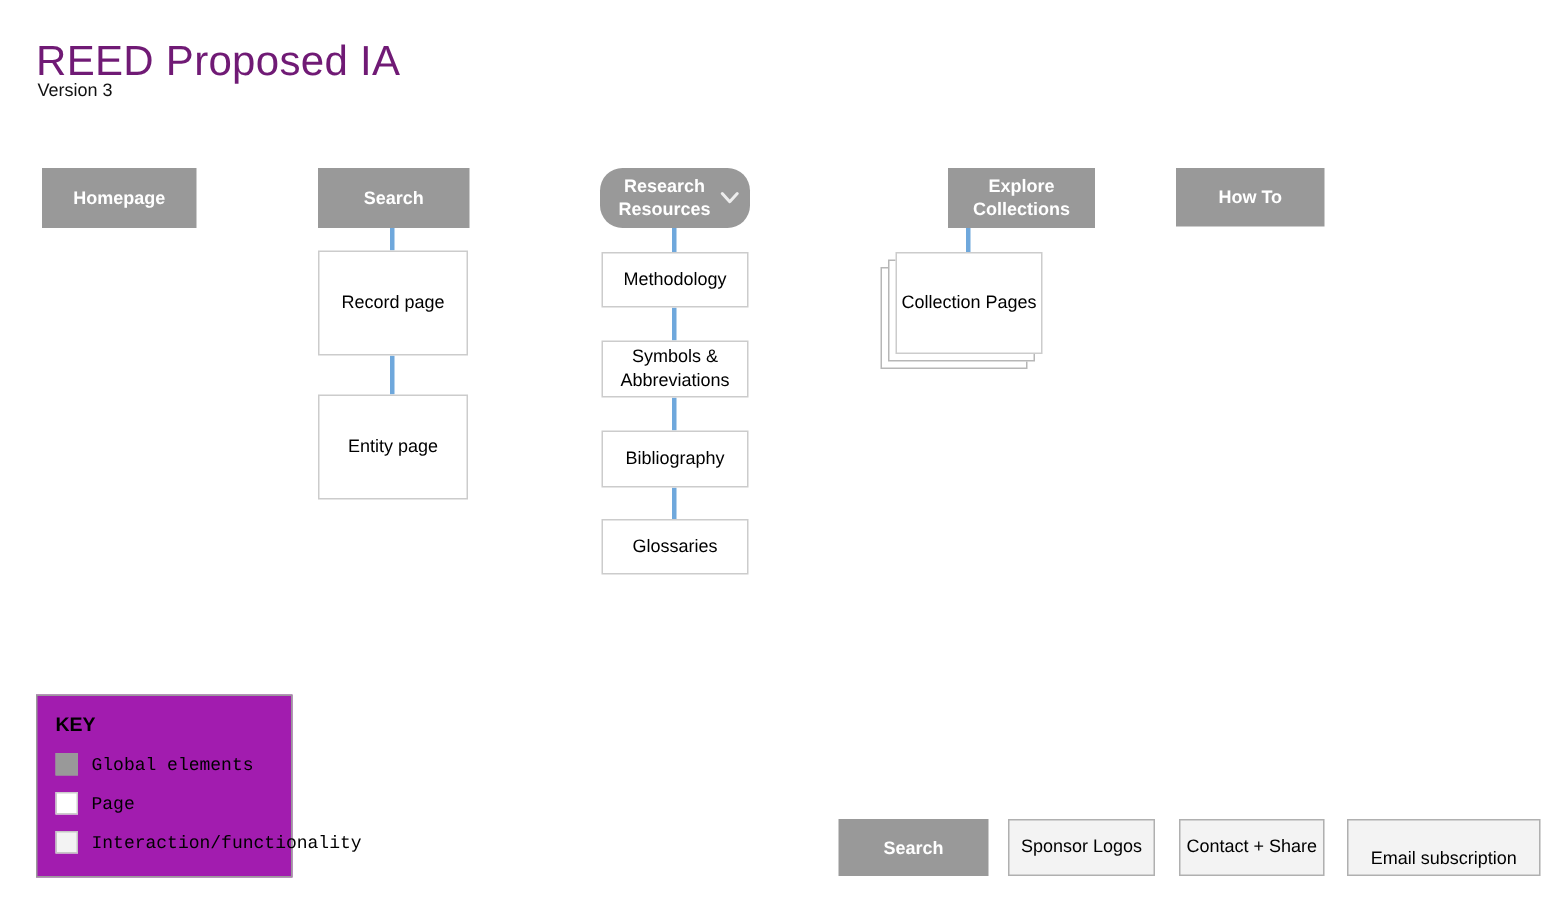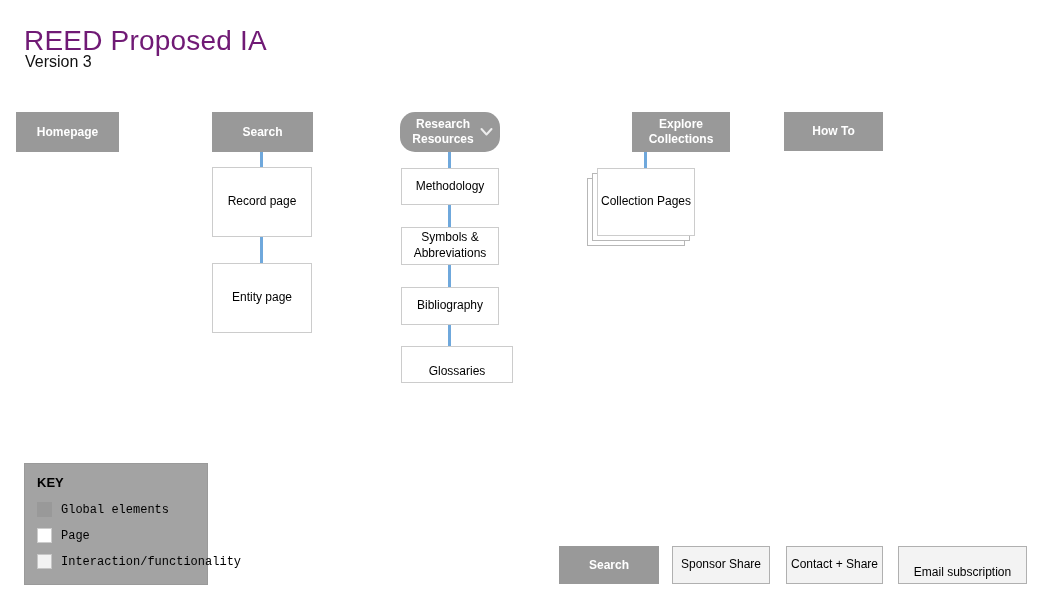--- a/index.html
+++ b/index.html
@@ -9,21 +9,21 @@
     background:#ffffff;
     font-family:"Liberation Sans", sans-serif;
     overflow:hidden;
   }
   .page-title{
     position:absolute;left:24px;top:25px;
     font-size:28px;color:#701a75;letter-spacing:0.2px;
   }
   .version{
     position:absolute;left:25px;top:53px;
-    font-size:16px;color:#111;
+    font-size:12px;color:#111;
   }
   .gray-box{
     position:absolute;
     background:#999999;
     color:#ffffff;
     font-size:12px;font-weight:bold;
     display:flex;align-items:center;justify-content:center;
     text-align:center;line-height:1.25;
     box-sizing:border-box;
   }
@@ -62,23 +62,23 @@
   }
   .rr-label{padding-right:14px;}
   .stack-back{
     position:absolute;
     background:#ffffff;
     border:1px solid #b7b7b7;
     box-sizing:border-box;
   }
   .key-box{
     position:absolute;left:24px;top:463px;
-    width:184px;height:122px;
+    width:171px;height:122px;
     border:1px solid #9a9a9a;
-    background:#a3a3a3;
+    background:#a21caf;
     box-sizing:border-box;
   }
   .key-title{
     position:absolute;left:12px;top:11px;
     font-size:13px;font-weight:bold;color:#000;
   }
   .key-item{
     position:absolute;left:12px;
     display:flex;align-items:flex-end;gap:9px;font-family:Liberation Mono, monospace;
   }
@@ -91,21 +91,21 @@
   .key-item .lbl{font-size:12px;color:#000;}
 </style>
 </head>
 <body>
 
 <div id="canvas">
 
   <div class="page-title">REED Proposed IA</div>
   <div class="version">Version 3</div>
 
-  <div class="gray-box" style="left:16px;top:112px;width:103px;height:40px;">
+  <div class="gray-box" style="left:28px;top:112px;width:103px;height:40px;">
     <span>Homepage</span>
   </div>
 
   <div class="gray-box" style="left:212px;top:112px;width:101px;height:40px;">
     <span>Search</span>
   </div>
 
   <div class="gray-box" style="left:400px;top:112px;width:100px;height:40px;border-radius:15px;">
     <span class="rr-label">Research Resources</span>
     <svg class="chevron" viewBox="0 0 13 9">
@@ -138,21 +138,21 @@
 
   <div class="page-box" style="left:401px;top:168px;width:98px;height:37px;">
     <span>Methodology</span>
   </div>
   <div class="page-box" style="left:401px;top:227px;width:98px;height:38px;">
     <span>Symbols &amp; Abbreviations</span>
   </div>
   <div class="page-box" style="left:401px;top:287px;width:98px;height:38px;">
     <span>Bibliography</span>
   </div>
-  <div class="page-box" style="left:401px;top:346px;width:112px;height:37px;align-items:flex-end;">
+  <div class="page-box" style="left:401px;top:346px;width:98px;height:37px;">
     <span>Glossaries</span>
   </div>
 
   <div class="stack-back" style="left:587px;top:178px;width:98px;height:68px;z-index:1;"></div>
   <div class="stack-back" style="left:592px;top:173px;width:98px;height:68px;z-index:2;"></div>
   <div class="page-box" style="left:597px;top:168px;width:98px;height:68px;z-index:3;">
     <span>Collection Pages</span>
   </div>
 
   <div class="key-box">
@@ -168,21 +168,21 @@
     <div class="key-item" style="top:90px;">
       <span class="swatch swatch-interaction"></span>
       <span class="lbl">Interaction/functionality</span>
     </div>
   </div>
 
   <div class="gray-box" style="left:559px;top:546px;width:100px;height:38px;">
     <span>Search</span>
   </div>
   <div class="light-box" style="left:672px;top:546px;width:98px;height:38px;">
-    <span>Sponsor Share</span>
+    <span>Sponsor Logos</span>
   </div>
   <div class="light-box" style="left:786px;top:546px;width:97px;height:38px;">
     <span>Contact + Share</span>
   </div>
   <div class="light-box" style="left:898px;top:546px;width:129px;height:38px;align-items:flex-end;">
     <span>Email subscription</span>
   </div>
 
 </div>
 

